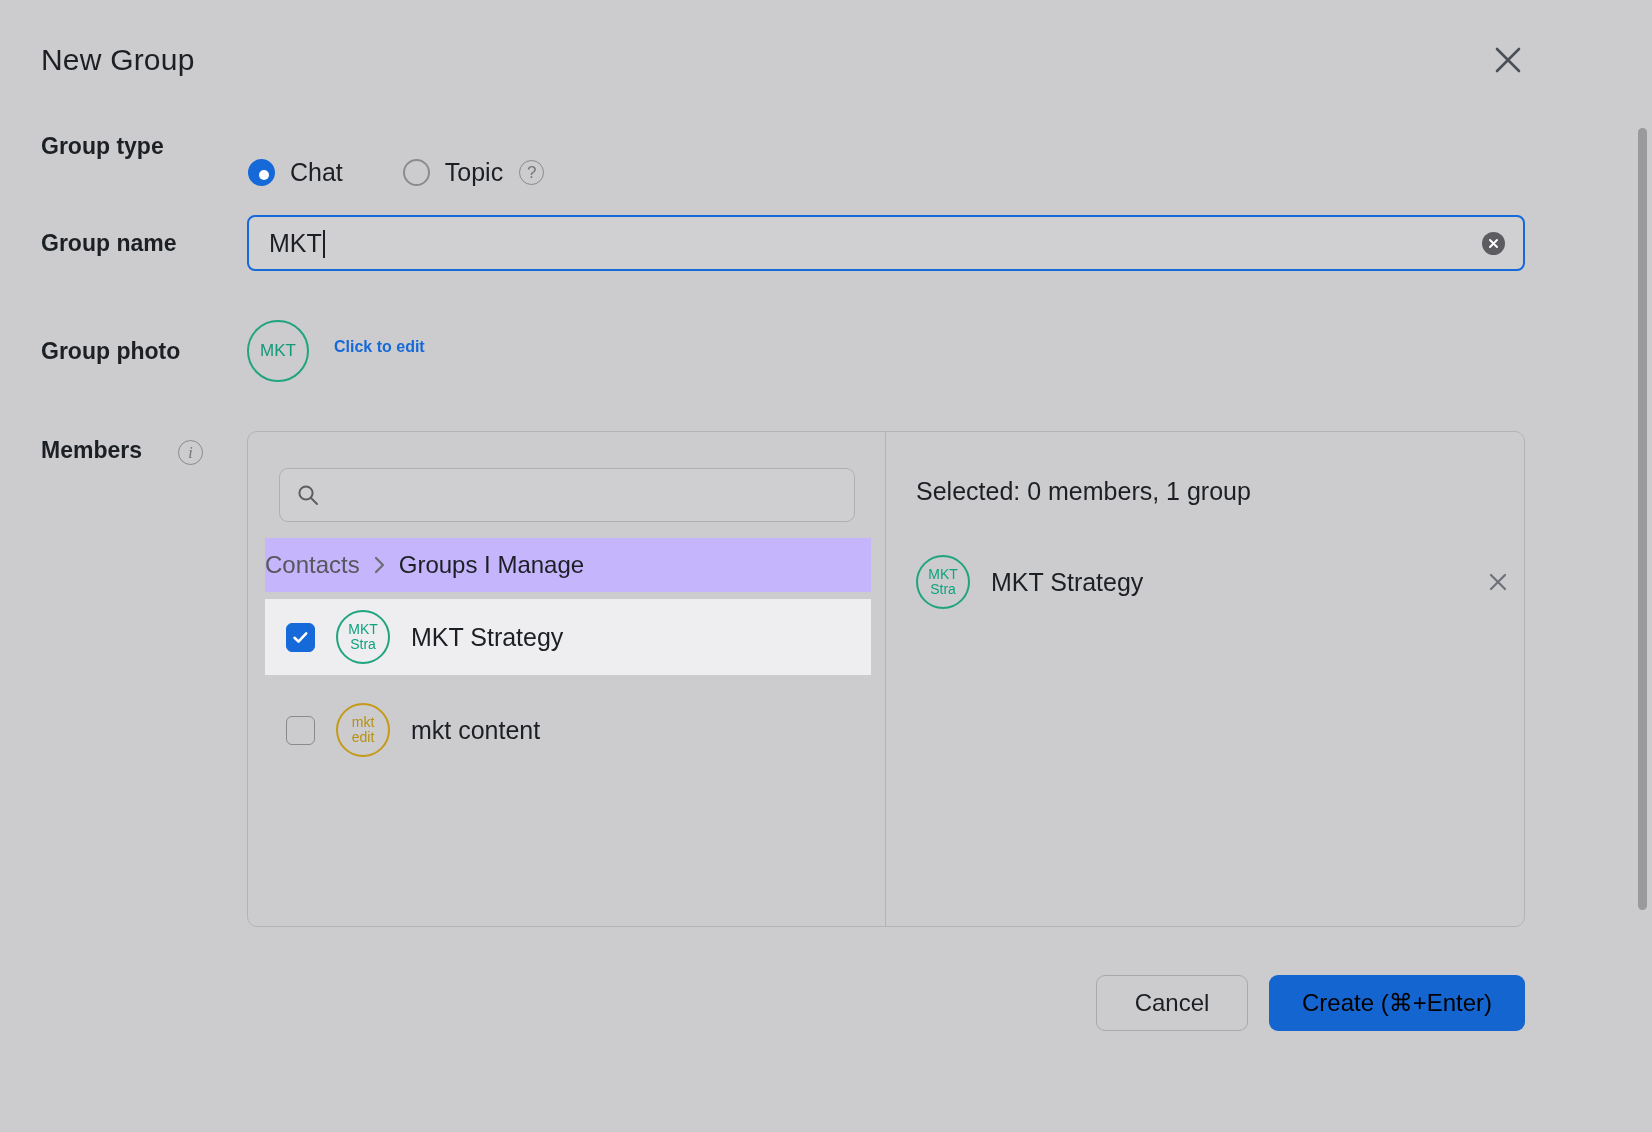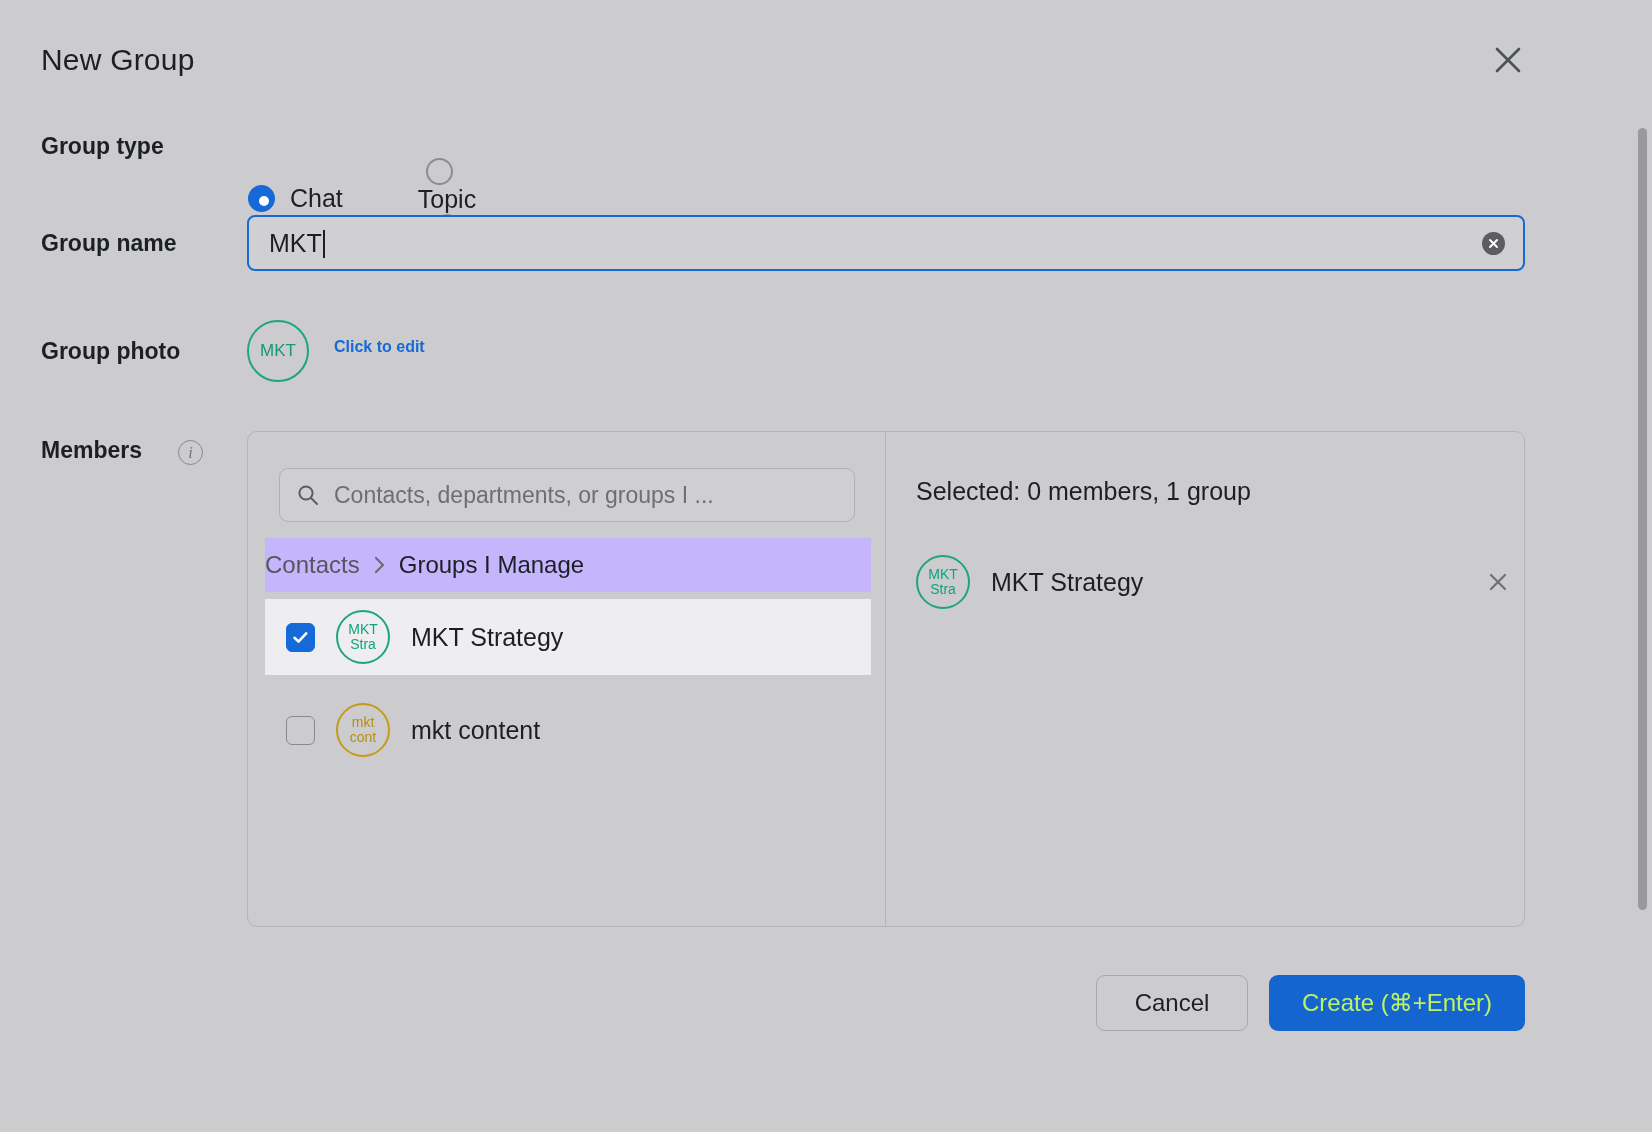--- a/index.html
+++ b/index.html
@@ -69,21 +69,21 @@
     display: flex;
     align-items: center;
     gap: 0;
   }
   .radio-opt {
     display: flex;
     align-items: center;
     cursor: pointer;
     margin-top: 28px;
   }
-  .radio-opt + .radio-opt { margin-left: 60px; flex-direction: column; }
+  .radio-opt + .radio-opt { margin-left: 60px; }
   .radio-dot {
     width: 27px; height: 27px;
     border-radius: 50%;
     border: 2px solid #8c8c90;
     background: transparent;
     position: relative;
     flex: none;
   }
   .radio-dot.on {
     background: #1669d8;
@@ -349,21 +349,21 @@
     font-family: "Liberation Sans", sans-serif;
     cursor: pointer;
   }
   .btn-create {
     position: absolute;
     left: 1269px; top: 975px;
     width: 256px; height: 56px;
     border: none;
     border-radius: 9px;
     background: #1565d0;
-    color: #bef264;
+    color: #000000;
     font-size: 24px;
     font-family: "Liberation Sans", sans-serif;
     cursor: pointer;
   }
 </style>
 </head>
 <body>
 
 <div class="dialog">
 
@@ -412,21 +412,20 @@
 
     <div class="panel-left">
 
       <div class="search-box">
         <span class="search-icon">
           <svg width="24" height="24" viewBox="0 0 24 24" aria-hidden="true">
             <circle cx="10" cy="10" r="6.6" fill="none" stroke="#5c5c61" stroke-width="2"></circle>
             <path d="M15 15 L21 21" stroke="#5c5c61" stroke-width="2" stroke-linecap="round"></path>
           </svg>
         </span>
-        <span class="search-ph">Contacts, departments, or groups I ...</span>
       </div>
 
       <div class="breadcrumb">
         <span class="bc-root">Contacts</span>
         <span class="bc-sep">
           <svg width="15" height="22" viewBox="0 0 15 22" aria-hidden="true">
             <path d="M4 4 L11 11 L4 18" fill="none" stroke="#6d6d72" stroke-width="2.2" stroke-linecap="round" stroke-linejoin="round"></path>
           </svg>
         </span>
         <span class="bc-current">Groups I Manage</span>
@@ -442,21 +441,21 @@
           <span>MKT</span>
           <span>Stra</span>
         </span>
         <span class="item-name">MKT Strategy</span>
       </div>
 
       <div class="list-item item-1">
         <span class="cb"></span>
         <span class="avatar amber">
           <span>mkt</span>
-          <span>cont</span>
+          <span>edit</span>
         </span>
         <span class="item-name">mkt content</span>
       </div>
 
     </div>
 
     <div class="panel-right">
       <div class="sel-count">Selected: 0 members, 1 group</div>
       <div class="sel-row">
         <span class="sel-avatar">

